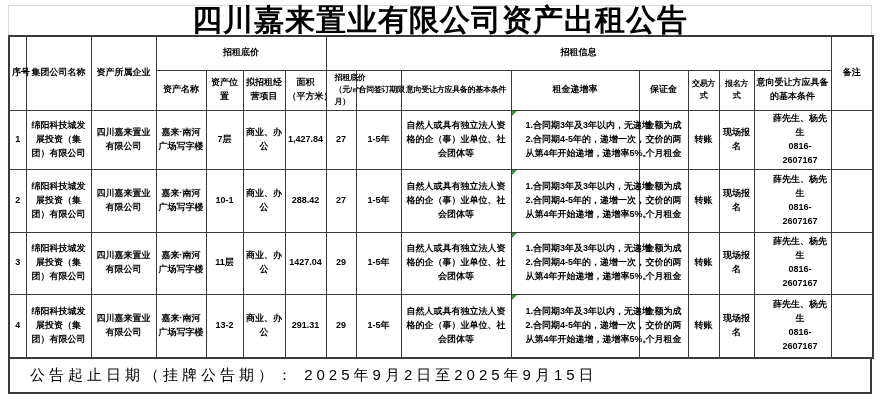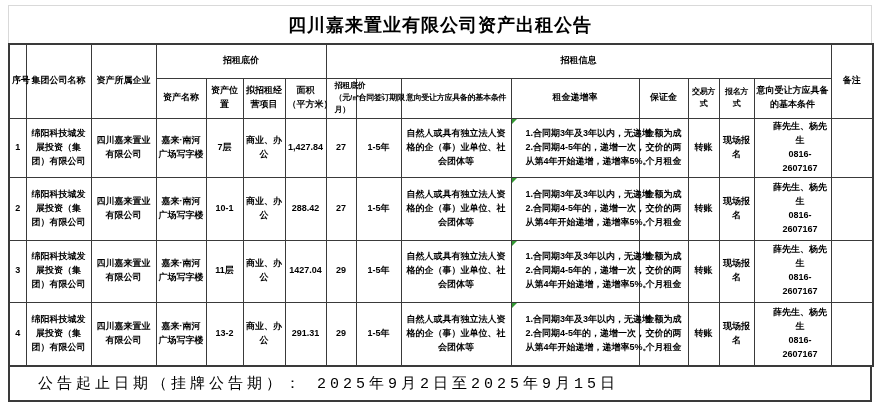--- a/index.html
+++ b/index.html
@@ -5,23 +5,23 @@
   :root { --border: #3a3a3a; --flag-green: #339933; }
   * { box-sizing: border-box; }
   html, body { margin: 0; padding: 0; background: #fff; }
   body {
     width: 880px; height: 415px; position: relative;
     font-family: "Liberation Sans", "DejaVu Sans", sans-serif; color: #000;
   }
   .page { position: absolute; left: 8px; top: 5px; width: 864px; }
 
   .title-bar {
-    height: 38px; border: 1px solid #d9d9d9; border-bottom: none;
+    height: 30px; border: 1px solid #d9d9d9; border-bottom: none;
     display: flex; align-items: center; justify-content: center;
-    font-size: 18px; font-weight: bold; letter-spacing: 1px;
+    font-size: 30px; font-weight: bold; letter-spacing: 1px;
   }
 
   table.main {
     width: 864px; border-collapse: collapse; table-layout: fixed;
     font-size: 9px; font-weight: bold; border: 2px solid var(--border);
   }
   table.main td {
     border: 1px solid var(--border);
     text-align: center; vertical-align: middle;
     padding: 1px 2px; line-height: 1.55;
@@ -34,22 +34,22 @@
   td.rent { text-align: left; position: relative; }
   td.rent .rent-text { display: block; white-space: pre; text-align: left; margin-left: 12px; }
   .tri {
     position: absolute; left: 0; top: 0; width: 0; height: 0;
     border-top: 5px solid var(--flag-green); border-right: 5px solid transparent;
   }
 
   .footer-bar {
     border: 2px solid var(--border); border-top: none;
     height: 35px; display: flex; align-items: center;
-    padding-left: 28px;
-    font-family: Liberation Mono, monospace;
+    padding-left: 20px;
+    font-family: Liberation Sans, sans-serif;
     font-size: 15px; letter-spacing: 4px;
   }
 </style>
 </head>
 <body>
 
 <div class="page">
 
   <div class="title-bar">四川嘉来置业有限公司资产出租公告</div>
 

